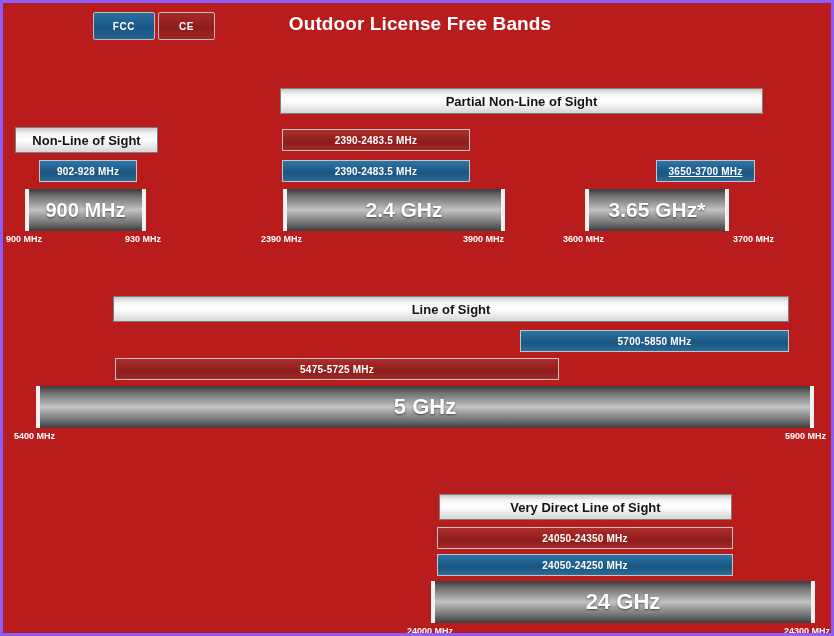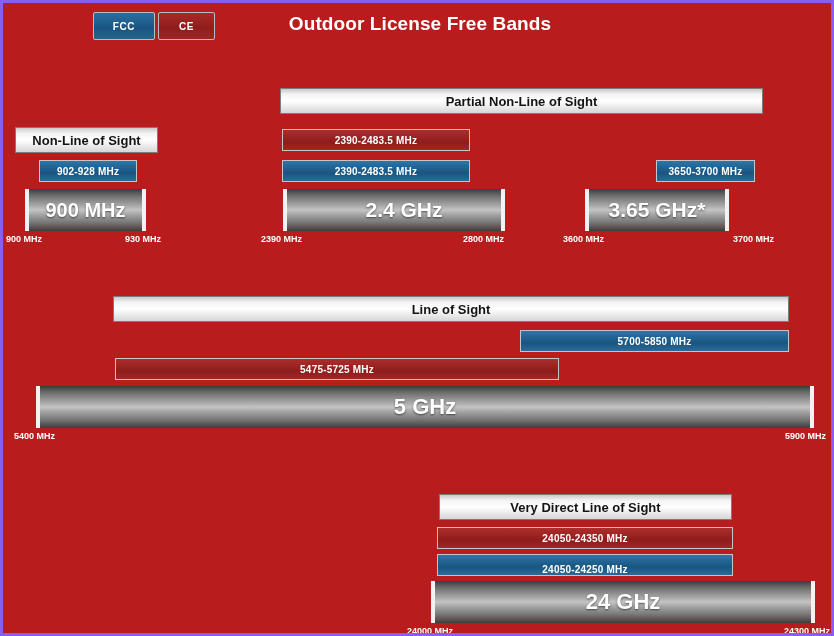--- a/index.html
+++ b/index.html
@@ -168,23 +168,23 @@
   </div>
   <div class="band fcc" style="left:279px; top:157px; width:188px;">
     <span>2390-2483.5 MHz</span>
   </div>
   <div class="spectrum" style="left:280px; top:186px; width:202px;padding-left:20px;">
     <span class="cap left"></span>
     <span class="cap right"></span>
     <span class="sp-label" style="font-size:21px;">2.4 GHz</span>
   </div>
   <div class="tick" style="left:258px; top:231px;">2390 MHz</div>
-  <div class="tick right-al" style="left:400px; top:231px; width:101px;">2800 MHz</div>
-
-  <div class="band fcc" style="left:653px; top:157px; width:99px;">
+  <div class="tick right-al" style="left:400px; top:231px; width:101px;">3900 MHz</div>
+
+  <div class="band fcc" style="left:653px; top:157px; width:99px;text-decoration:underline;">
     <span>3650-3700 MHz</span>
   </div>
   <div class="spectrum" style="left:582px; top:186px; width:144px;">
     <span class="cap left"></span>
     <span class="cap right"></span>
     <span class="sp-label" style="font-size:21px;">3.65 GHz*</span>
   </div>
   <div class="tick" style="left:560px; top:231px;">3600 MHz</div>
   <div class="tick right-al" style="left:672px; top:231px; width:99px;">3700 MHz</div>
 
@@ -204,21 +204,21 @@
   </div>
   <div class="tick" style="left:11px; top:428px;">5400 MHz</div>
   <div class="tick right-al" style="left:726px; top:428px; width:97px;">5900 MHz</div>
 
   <div class="sight-header" style="left:436px; top:491px; width:293px;">
     <span>Very Direct Line of Sight</span>
   </div>
   <div class="band ce" style="left:434px; top:524px; width:296px;">
     <span>24050-24350 MHz</span>
   </div>
-  <div class="band fcc" style="left:434px; top:551px; width:296px;align-items:flex-end;">
+  <div class="band fcc" style="left:434px; top:551px; width:296px;">
     <span>24050-24250 MHz</span>
   </div>
   <div class="spectrum" style="left:428px; top:578px; width:384px;">
     <span class="cap left"></span>
     <span class="cap right"></span>
     <span class="sp-label" style="font-size:22px;">24 GHz</span>
   </div>
   <div class="tick" style="left:404px; top:623px;">24000 MHz</div>
   <div class="tick right-al" style="left:722px; top:623px; width:105px;">24300 MHz</div>
 

